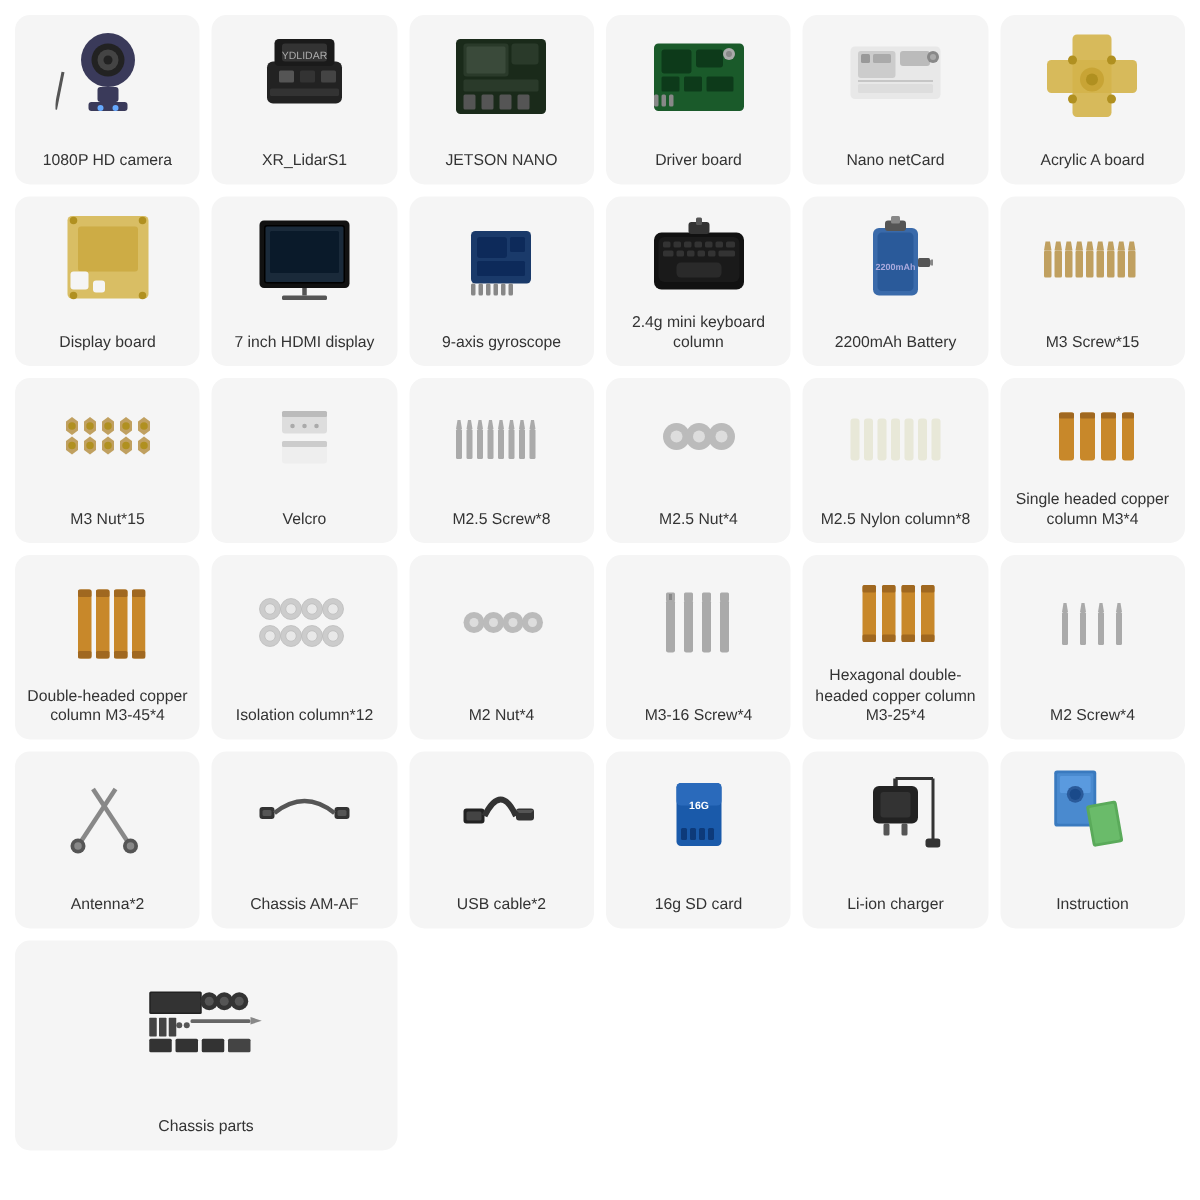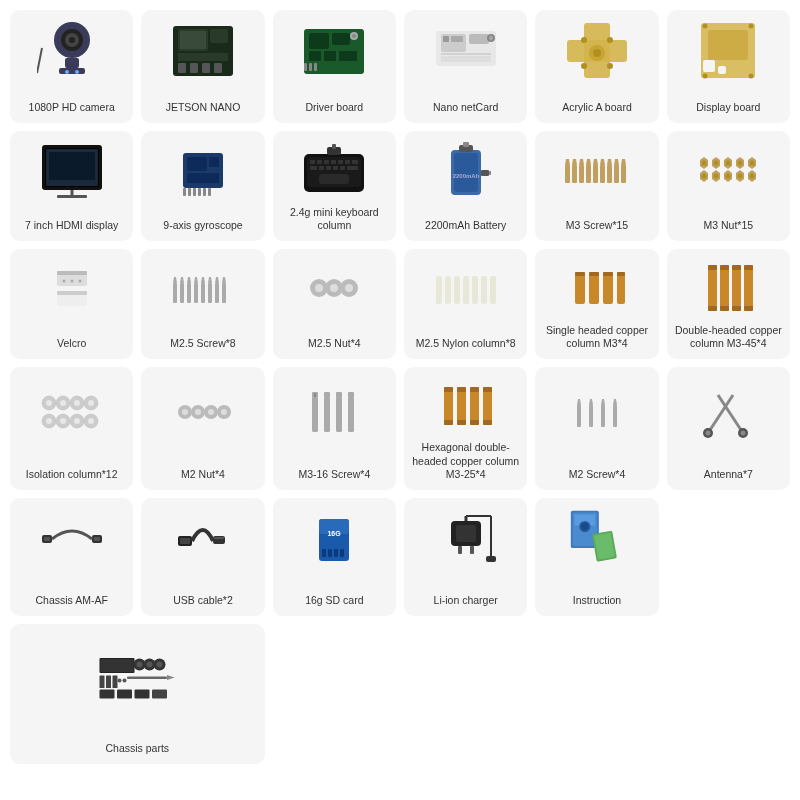--- a/index.html
+++ b/index.html
@@ -72,20 +72,35 @@
         <rect x="22" y="50" width="26" height="6" rx="2" fill="#3a3a5a"></rect>
 
         <circle cx="30" cy="54" r="2" fill="#6af"></circle>
         <circle cx="40" cy="54" r="2" fill="#6af"></circle>
         <line x1="5" y1="30" x2="0" y2="55" stroke="#555" stroke-width="2"></line>
       </svg>
     </div>
     <div class="item-label">1080P HD camera</div>
   </div>
 
+  <div class="item">
+    <div class="item-img">
+      <svg width="70" height="60" viewBox="0 0 70 60">
+        <rect x="10" y="20" width="50" height="28" rx="4" fill="#222"></rect>
+        <rect x="15" y="5" width="40" height="18" rx="3" fill="#1a1a1a"></rect>
+        <rect x="20" y="8" width="30" height="12" rx="2" fill="#333"></rect>
+        <text x="35" y="18" text-anchor="middle" font-size="7" fill="#aaa">YDLIDAR</text>
+        <rect x="18" y="26" width="10" height="8" rx="1" fill="#555"></rect>
+        <rect x="32" y="26" width="10" height="8" rx="1" fill="#333"></rect>
+        <rect x="46" y="26" width="10" height="8" rx="1" fill="#444"></rect>
+        <rect x="12" y="38" width="46" height="5" rx="1" fill="#333"></rect>
+      </svg>
+    </div>
+    <div class="item-label">XR_LidarS1</div>
+  </div>
 
   <div class="item">
     <div class="item-img">
       <svg width="70" height="60" viewBox="0 0 70 60">
         <rect x="5" y="5" width="60" height="50" rx="3" fill="#1a2a1a"></rect>
         <rect x="10" y="8" width="30" height="22" rx="2" fill="#2a3a2a"></rect>
         <rect x="12" y="10" width="26" height="18" rx="1" fill="#3a4a3a"></rect>
         <rect x="42" y="8" width="18" height="14" rx="2" fill="#2a3a2a"></rect>
         <rect x="10" y="32" width="50" height="8" rx="1" fill="#2a3a2a"></rect>
         <rect x="10" y="42" width="8" height="10" rx="1" fill="#555"></rect>
@@ -551,21 +566,21 @@
       <svg width="70" height="55" viewBox="0 0 70 55">
 
         <line x1="15" y1="48" x2="40" y2="10" stroke="#888" stroke-width="3"></line>
         <circle cx="15" cy="48" r="5" fill="#555"></circle>
         <circle cx="15" cy="48" r="2.5" fill="#888"></circle>
         <line x1="50" y1="48" x2="25" y2="10" stroke="#888" stroke-width="3"></line>
         <circle cx="50" cy="48" r="5" fill="#555"></circle>
         <circle cx="50" cy="48" r="2.5" fill="#888"></circle>
       </svg>
     </div>
-    <div class="item-label">Antenna*7</div>
+    <div class="item-label">Antenna*2</div>
   </div>
 
   <div class="item">
     <div class="item-img">
       <svg width="70" height="55" viewBox="0 0 70 55">
 
         <rect x="5" y="22" width="10" height="8" rx="2" fill="#333"></rect>
         <rect x="55" y="22" width="10" height="8" rx="2" fill="#333"></rect>
         <path d="M 15 26 Q 35 10 55 26" stroke="#555" stroke-width="3" fill="none"></path>
         <rect x="7" y="24" width="6" height="4" rx="1" fill="#555"></rect>

